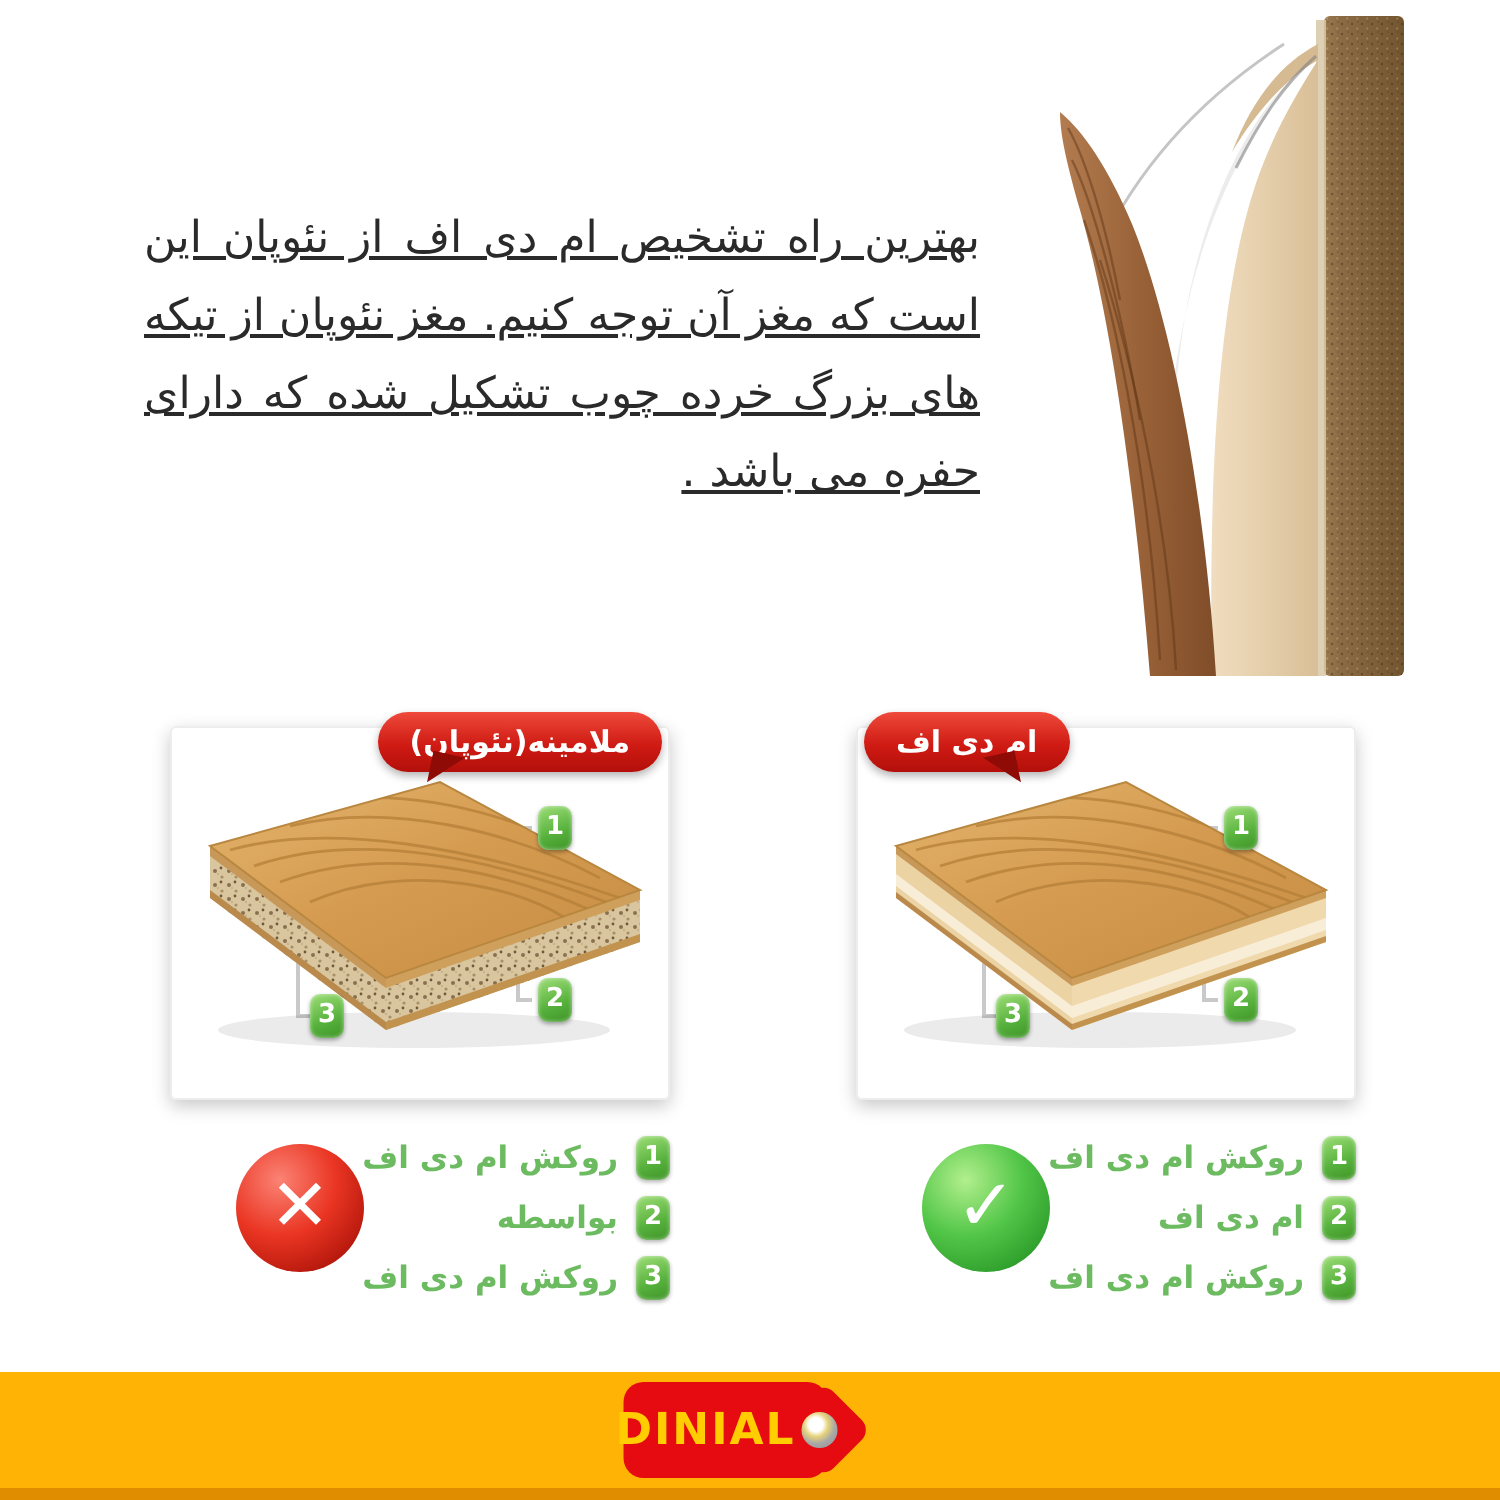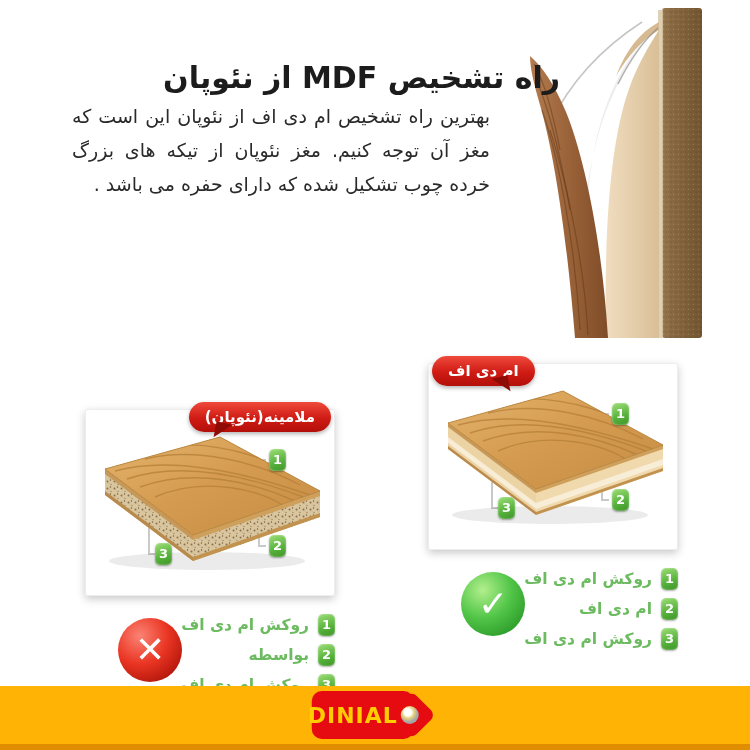--- a/index.html
+++ b/index.html
@@ -6,27 +6,27 @@
   body{font-family:"DejaVu Sans", sans-serif;}
   .canvas{position:relative;width:750px;height:750px;background:#ffffff;overflow:hidden;}
 
   
   .hero{position:absolute;top:0;right:40px;width:220px;height:345px;}
 
   
   .title{position:absolute;top:40px;right:190px;width:400px;direction:rtl;text-align:right;
          font-size:30px;font-weight:bold;color:#1c1c1c;letter-spacing:0;}
   .para{position:absolute;right:260px;width:418px;direction:rtl;text-align:justify;text-align-last:right;
-        font-size:19px;line-height:1.78;color:#2a2a2a;margin:0;}
+        font-size:22px;line-height:1.78;color:#2a2a2a;margin:0;text-decoration:underline;}
   .para-1{top:100px;}
   .para-2{top:198px;}
 
   
   .panel{position:absolute;top:363px;width:250px;}
-  .panel-left{left:85px;margin-top:46px;}
+  .panel-left{left:85px;}
   .panel-right{left:428px;}
   .card{position:relative;width:250px;height:187px;background:#fff;border-radius:3px;
         box-shadow:0 3px 9px rgba(0,0,0,.22), 0 0 0 1px #ededed inset;}
   .board{position:absolute;left:0;top:0;width:250px;height:187px;}
 
   .ribbon{position:absolute;top:-7px;z-index:3;height:30px;line-height:30px;padding:0 16px;
           background:linear-gradient(#ef4a3c,#cf1b13 55%,#b30f0a);color:#fff;font-weight:bold;
           font-size:15px;border-radius:15px;direction:rtl;box-shadow:0 2px 4px rgba(0,0,0,.3);white-space:nowrap;}
   .ribbon-left{right:4px;}
   .ribbon-right-card{left:4px;}
@@ -112,21 +112,20 @@
       <path d="M85,338 C78,250 66,160 50,105 C44,84 40,68 40,56 C52,66 64,84 76,112 C94,156 112,240 118,338 Z" fill="url(#veneer)"></path>
       <g stroke="rgba(90,50,20,0.45)" stroke-width="1.2" fill="none">
         <path d="M52,110 C66,150 84,230 90,330"></path>
         <path d="M60,130 C76,180 94,260 98,335"></path>
         <path d="M46,80 C56,100 70,150 80,210"></path>
         <path d="M44,64 C52,78 62,108 70,150"></path>
       </g>
     </svg>
   </div>
 
-  <h1 class="title">راه تشخیص MDF از نئوپان</h1>
   <p class="para para-1">بهترین راه تشخیص ام دی اف از نئوپان این است که مغز آن توجه کنیم. مغز نئوپان از تیکه های بزرگ خرده چوب تشکیل شده که دارای حفره می باشد .</p>
 
   <section class="panel panel-left">
     <div class="card">
       <div class="ribbon ribbon-left">
         <span>ملامینه(نئوپان)</span>
       </div>
       <svg class="board" viewBox="0 0 250 187">
         <defs>
           <linearGradient id="woodTopL" x1="0" y1="0" x2="1" y2="1">

